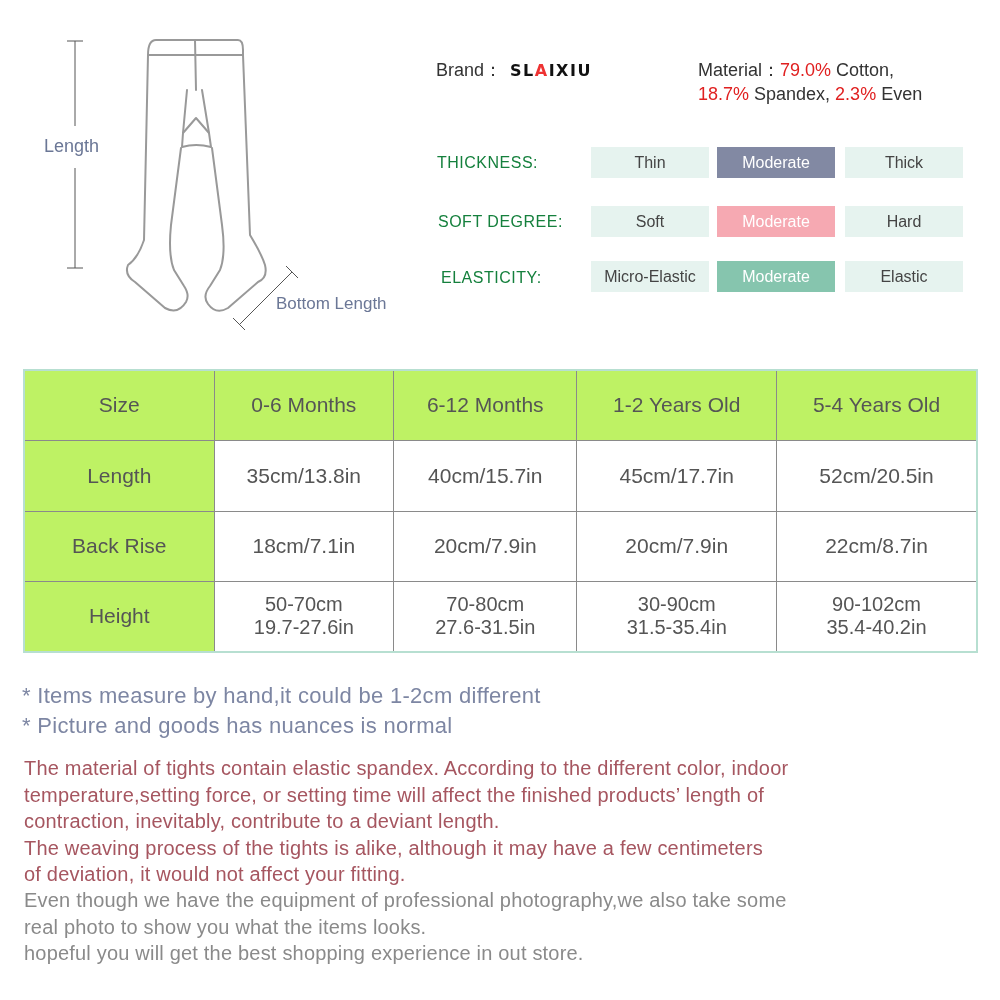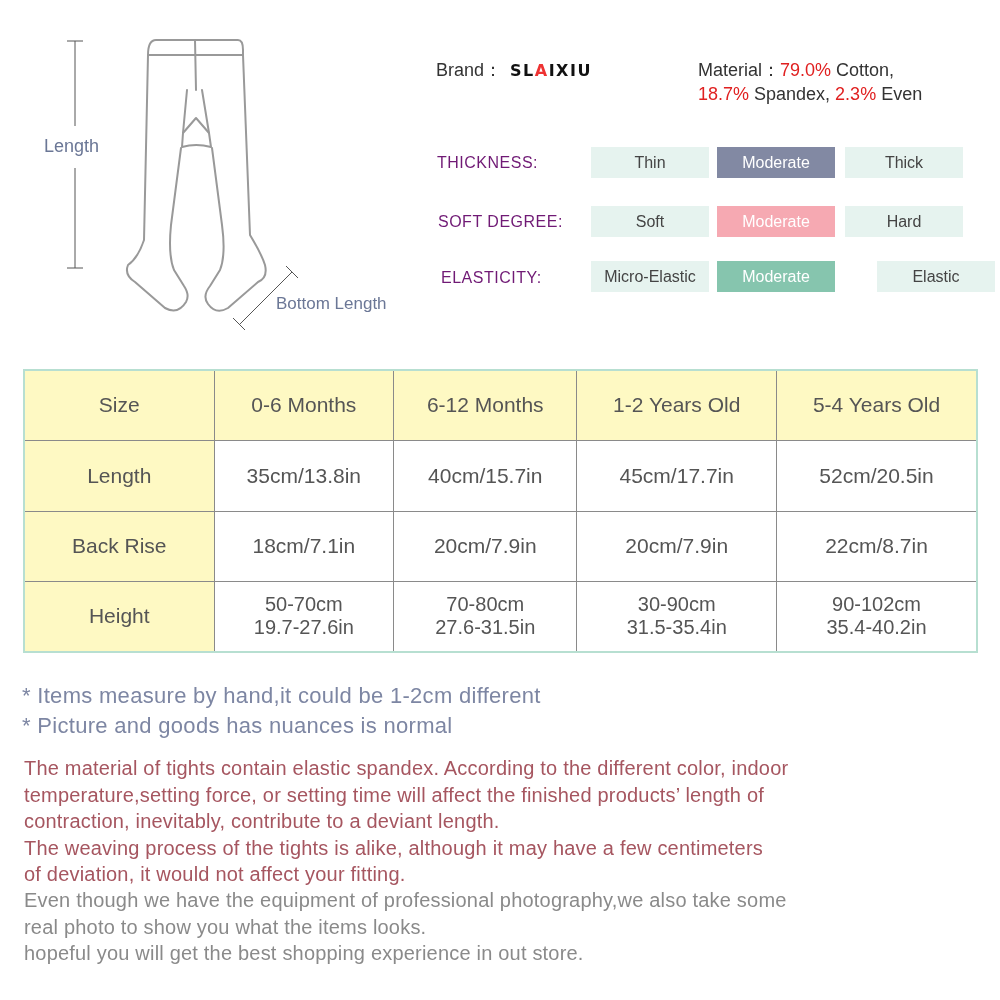--- a/index.html
+++ b/index.html
@@ -10,31 +10,31 @@
     .diagram { left:0; top:0; width:420px; height:340px; }
     .lbl-len { left:44px; top:136px; font-size:18px; color:#6b7796; }
     .lbl-bottom { left:276px; top:294px; font-size:17px; color:#6b7796; }
 
     .brand { left:436px; top:58px; font-size:18px; color:#333; display:flex; align-items:center; }
     .brand-logo { margin-left:8px; font-family:"DejaVu Sans", sans-serif; font-weight:bold; font-size:16px; letter-spacing:1.5px; color:#111; }
     .brand-logo .dot { color:#e33; }
     .material { left:698px; top:58px; font-size:18px; color:#333; line-height:24px; }
     .red { color:#e02020; }
 
-    .attr-label { font-size:16px; color:#701a75; letter-spacing:0.5px; }
+    .attr-label { font-size:16px; color:#15803d; letter-spacing:0.5px; }
     .chip { position:absolute; width:118px; height:31px; line-height:31px; text-align:center; font-size:16px; color:#444; background:#e6f3ef; }
     .chip.sel { color:#fff; }
 
     table.size { position:absolute; left:23px; top:369px; width:955px; height:284px; border-collapse:collapse; border:2px solid #b7dfd1; }
     table.size td { border:1px solid #8a8a8a; text-align:center; vertical-align:middle; font-size:21px; color:#555; }
     table.size tr:first-child td { border-top:none; }
     table.size td:first-child { border-left:none; }
     table.size td:last-child { border-right:none; }
     table.size tr:last-child td { border-bottom:none; }
-    table.size .hdr { background:#fef9c3; }
+    table.size .hdr { background:#bef264; }
     table.size td.two { font-size:20px; line-height:23px; }
 
     .note { left:22px; font-size:22px; color:#7d86a3; letter-spacing:0.3px; }
     .para { left:24px; font-size:20px; line-height:26.5px; letter-spacing:0.2px; }
     .para.red2 { color:#a65660; }
     .para.gray { color:#8a8a8a; }
   </style>
 </head>
 <body>
 
@@ -80,21 +80,21 @@
 <div class="chip" style="left:845px;top:147px;">Thick</div>
 
 <div class="abs attr-label" style="left:438px;top:213px;">SOFT DEGREE:</div>
 <div class="chip" style="left:591px;top:206px;">Soft</div>
 <div class="chip sel" style="left:717px;top:206px;background:#f6a9b2;">Moderate</div>
 <div class="chip" style="left:845px;top:206px;">Hard</div>
 
 <div class="abs attr-label" style="left:441px;top:269px;">ELASTICITY:</div>
 <div class="chip" style="left:591px;top:261px;">Micro-Elastic</div>
 <div class="chip sel" style="left:717px;top:261px;background:#86c5ae;">Moderate</div>
-<div class="chip" style="left:845px;top:261px;margin-left:32px;">Elastic</div>
+<div class="chip" style="left:845px;top:261px;">Elastic</div>
 
 <table class="size">
   <tbody>
       <tr style="height:70px">
     <td class="hdr" style="width:190px">Size</td>
     <td class="hdr">0-6 Months</td>
     <td class="hdr">6-12 Months</td>
     <td class="hdr">1-2 Years Old</td>
     <td class="hdr">5-4 Years Old</td>
   </tr>

